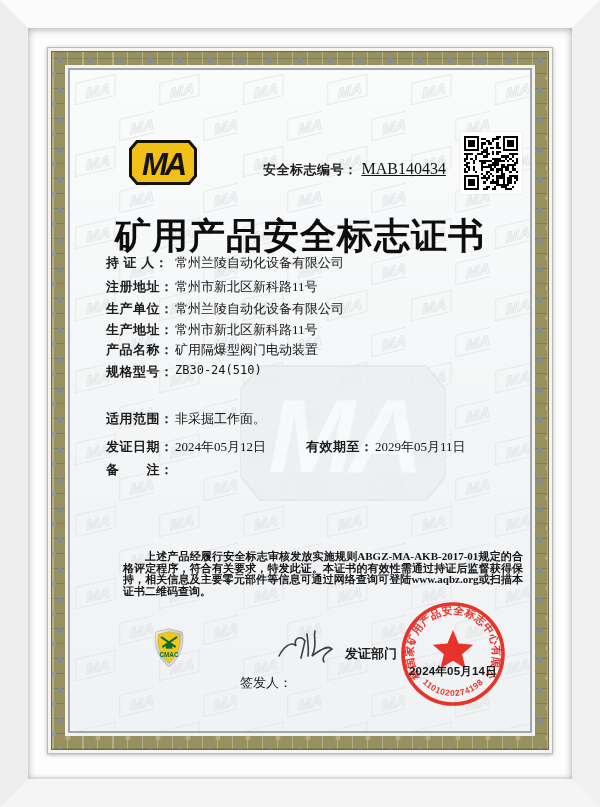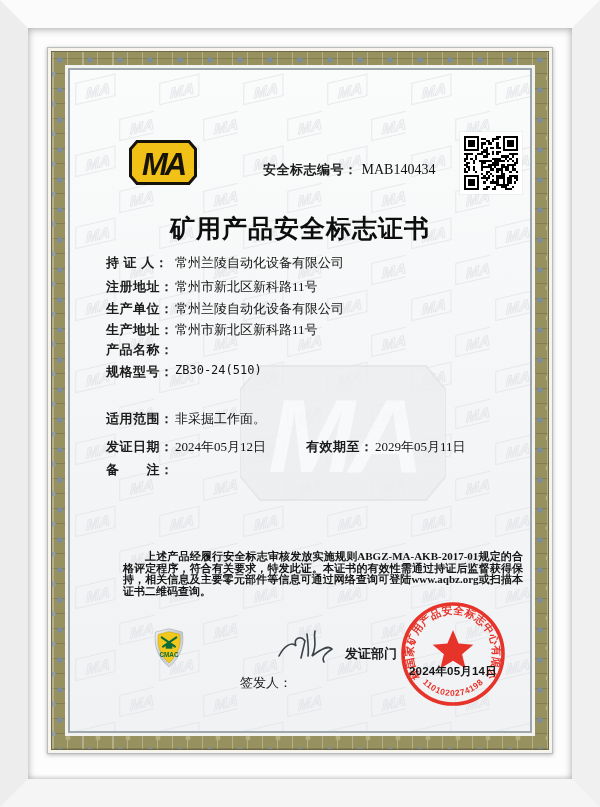--- a/index.html
+++ b/index.html
@@ -30,27 +30,27 @@
   
   .panel{position:absolute;inset:20px;box-sizing:border-box;border:2px solid #9fa8ae;
     box-shadow:0 0 0 3px #f2f3ee;background:linear-gradient(180deg,#fafbfb 0%,#f4f5f6 55%,#f1f2f4 100%);}
   .wm-layer{position:absolute;inset:0;width:100%;height:100%;pointer-events:none;}
   .wm-center{position:absolute;left:170px;top:290px;width:206px;height:146px;opacity:.85;pointer-events:none;}
 
   
   .ma-logo{position:absolute;left:59px;top:70px;width:68px;height:45px;}
   .mark-line{position:absolute;left:193px;top:90px;white-space:nowrap;}
   .mark-label{font-size:13px;font-weight:700;color:#1c1c1c;letter-spacing:.5px;}
-  .mark-value{font-family:"Liberation Serif",serif;font-size:14px;color:#111;margin-left:4px;}
+  .mark-value{font-family:"Liberation Serif",serif;font-size:16px;color:#111;margin-left:4px;text-decoration:underline;}
   .qr-box{position:absolute;left:390px;top:62px;width:62px;height:62px;background:#fff;
     box-shadow:0 0 0 1px rgba(0,0,0,.04);}
   .qr-box svg{position:absolute;left:4px;top:4px;width:54px;height:54px;}
 
   .cert-title{position:absolute;left:0;top:142px;width:100%;text-align:center;
-    font-size:25px;font-weight:900;color:#0d0d0d;letter-spacing:1px;
+    font-size:36px;font-weight:900;color:#0d0d0d;letter-spacing:1px;
     font-family:"Liberation Sans",sans-serif;}
 
   
   .f-label{position:absolute;font-size:13px;font-weight:700;color:#1b1b1b;white-space:nowrap;letter-spacing:.5px;}
   .f-value{position:absolute;font-size:13px;font-weight:400;color:#141414;white-space:nowrap;
     font-family:"Liberation Serif",serif;}
   .f-value.mono{font-family:"DejaVu Sans Mono",monospace;font-size:12px;white-space:normal;letter-spacing:0;}
 
   .statement{position:absolute;left:53px;top:481px;width:400px;font-size:11px;line-height:11.8px;
     font-weight:700;color:#151515;font-family:"Liberation Serif",serif;text-align:justify;text-indent:2em;
@@ -334,20 +334,21 @@
       <div class="f-label" style="left:36px;top:208px">注册地址：</div>
       <div class="f-value" style="left:105px;top:208px">常州市新北区新科路11号</div>
 
       <div class="f-label" style="left:36px;top:230px">生产单位：</div>
       <div class="f-value" style="left:105px;top:230px">常州兰陵自动化设备有限公司</div>
 
       <div class="f-label" style="left:36px;top:251px">生产地址：</div>
       <div class="f-value" style="left:105px;top:251px">常州市新北区新科路11号</div>
 
       <div class="f-label" style="left:36px;top:271px">产品名称：</div>
+      <div class="f-value" style="left:105px;top:271px">矿用隔爆型阀门电动装置</div>
 
       <div class="f-label" style="left:36px;top:293px">规格型号：</div>
       <div class="f-value mono" style="left:105px;top:293px">ZB30-24(510)</div>
 
 
       <div class="f-label" style="left:36px;top:340px">适用范围：</div>
       <div class="f-value" style="left:105px;top:340px">非采掘工作面。</div>
 
       <div class="f-label" style="left:36px;top:368px">发证日期：</div>
       <div class="f-value" style="left:105px;top:368px">2024年05月12日</div>

